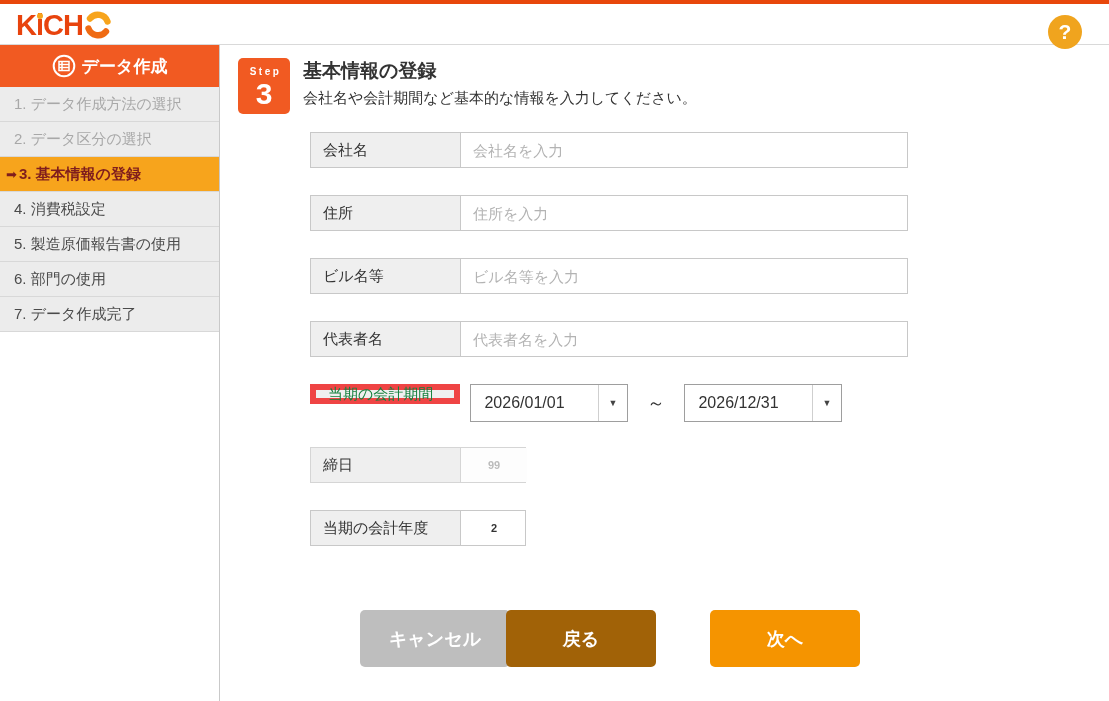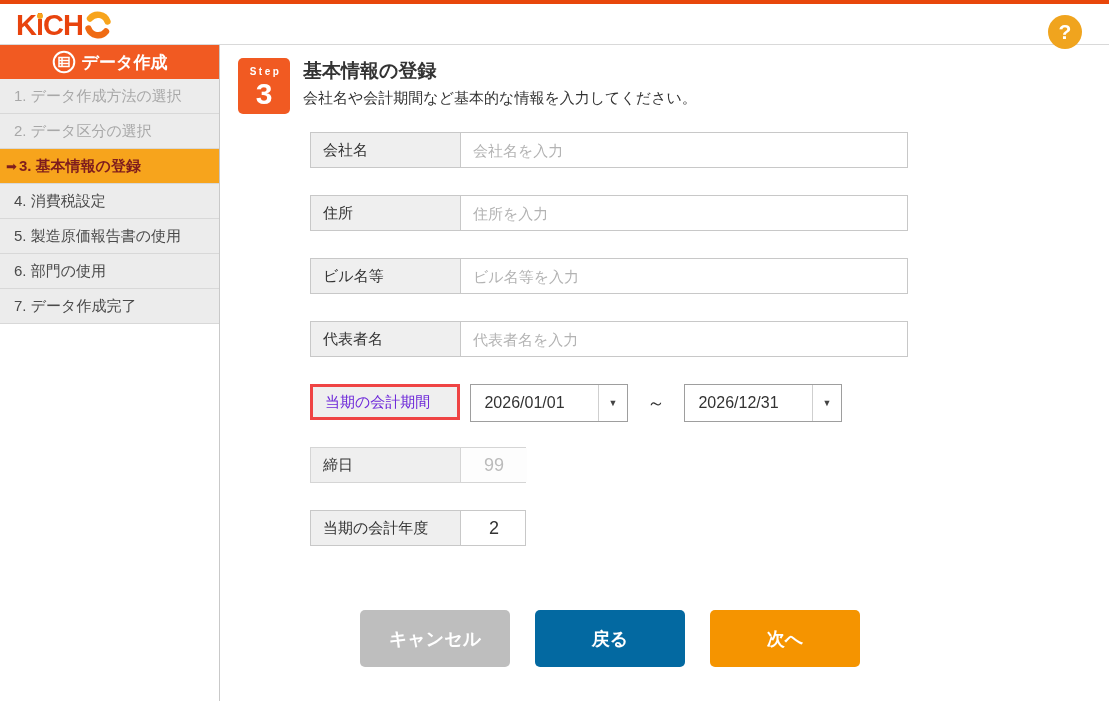--- a/index.html
+++ b/index.html
@@ -21,21 +21,21 @@
                      border-radius:50%; background:#F7A41C; }
   .logo-o { margin-left:1px; width:28px; height:28px; }
 
   .help-btn { position:absolute; right:27px; top:11px; width:34px; height:34px; border-radius:50%;
               background:#F0A41E; color:#fff; font-size:21px; font-weight:bold;
               display:flex; align-items:center; justify-content:center; cursor:pointer; }
 
   
   .sidebar { position:absolute; top:45px; left:0; width:220px; height:656px; background:#fff;
              border-right:1px solid #C9C9C9; }
-  .side-header { height:34px; background:#F15A22; color:#fff; display:flex; align-items:center;
+  .side-header { height:42px; background:#F15A22; color:#fff; display:flex; align-items:center;
                  justify-content:center; gap:6px; font-size:17px; font-weight:bold; }
   .side-item { height:35px; line-height:34px; padding-left:14px; background:#ECECEC;
                border-bottom:1px solid #D8D8D8; font-size:15px; color:#A8A8A8; cursor:pointer;
                white-space:nowrap; overflow:hidden; }
   .side-item.upcoming { color:#4A4A4A; }
   .side-item.active { background:#F7A41C; color:#7f1d1d; font-weight:bold; padding-left:6px; }
   .side-item.active .arrow { font-size:13px; margin-right:2px; font-weight:normal; }
 
   
   .step-badge { position:absolute; left:238px; top:58px; width:52px; height:56px;
@@ -49,45 +49,45 @@
   
   .frow { position:absolute; left:310px; width:598px; height:36px; display:flex;
           border:1px solid #C8C8C8; background:#fff; }
   .flabel { width:150px; flex:0 0 150px; background:#EFEFEF; border-right:1px solid #C8C8C8;
             display:flex; align-items:center; padding-left:12px; font-size:15px; color:#333; }
   .ftext { flex:1; border:none; outline:none; padding:0 12px; font-size:15px; color:#333;
            font-family:inherit; background:transparent; min-width:0; }
   .ftext::placeholder { color:#B3B3B3; }
 
   .frow.small { width:216px; }
-  .fval { width:66px; flex:0 0 66px; border:none; outline:none; text-align:center; font-size:18px;
-          color:#333; font-family:inherit; background:transparent; }
+  .fval { width:66px; flex:0 0 66px; border:none; outline:none; text-align:center; font-size:11px;
+          color:#333; font-family:inherit; background:transparent;font-weight:bold; }
   .frow.disabled { border-color:#D5D5D5; }
   .frow.disabled .flabel { border-right-color:#D5D5D5; }
   .frow.disabled .fval { color:#BBBBBB; background:#FDFDFD; }
 
-  .plabel { position:absolute; left:310px; top:384px; width:150px; height:36px;
-            border:3px solid #ef4444; background:#EFEFEF; display:flex; align-items:center;
-            padding-left:12px; font-size:15px; color:#6d28d9; }
+  .plabel { position:absolute; left:310px; top:384px; width:150px; height:20px;
+            border:6px solid #ef4444; background:#EFEFEF; display:flex; align-items:center;
+            padding-left:12px; font-size:15px; color:#15803d; }
   .combo { position:absolute; top:384px; height:38px; width:158px; border:1px solid #9E9E9E;
            background:#fff; display:flex; cursor:pointer;gap:20px; }
   .combo .val { flex:1; display:flex; align-items:center; justify-content:center;
                 font-size:16px; color:#333; }
   .combo .dd { width:29px; flex:0 0 29px; border-left:1px solid #CFCFCF; display:flex;
                align-items:center; justify-content:center; font-size:9px; color:#444; }
   .combo.c1 { left:470px; }
   .combo.c2 { left:684px; }
   .tilde { position:absolute; left:628px; top:384px; width:56px; height:38px; display:flex;
            align-items:center; justify-content:center; font-size:18px; color:#333; }
 
   
   .btn { position:absolute; top:610px; width:150px; height:57px; border:none; border-radius:5px;
          color:#fff; font-size:18px; font-weight:bold; font-family:inherit; cursor:pointer; }
   .btn.cancel { left:360px; background:#BEBEBE; }
-  .btn.back   { left:535px; background:#0369a1; }
+  .btn.back   { left:506px; background:#a16207; }
   .btn.next   { left:710px; background:#F59400; }
 </style>
 </head>
 <body>
 
 <div class="topbar"></div>
 
 <div class="appbar">
   <div class="logo">
     <span class="lpart">K</span>

